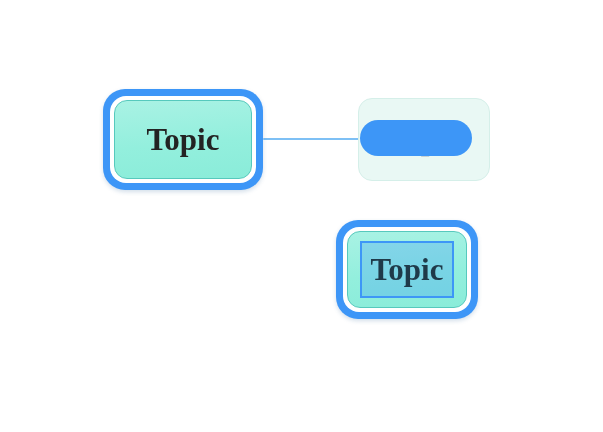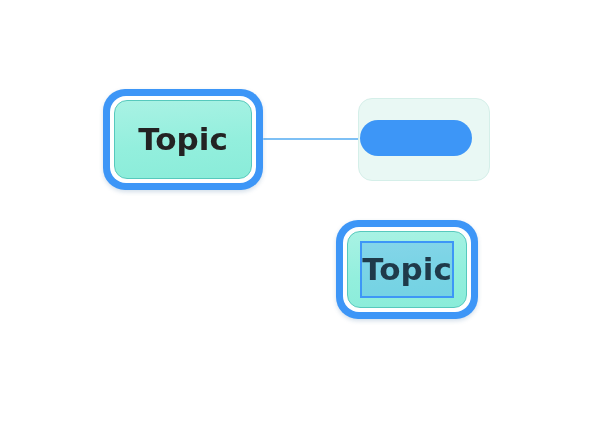--- a/index.html
+++ b/index.html
@@ -12,20 +12,21 @@
     height: 432px;
     position: relative;
     overflow: hidden;
     font-family: "DejaVu Sans", "Liberation Sans", sans-serif;
   }
 
   #canvas {
     position: absolute;
     inset: 0;
     background: #ffffff;
+    font-family: Liberation Serif, serif;
   }
 
   
   .connector {
     position: absolute;
     background: #7ec0f5;
     height: 2px;
     border-radius: 1px;
   }
 

